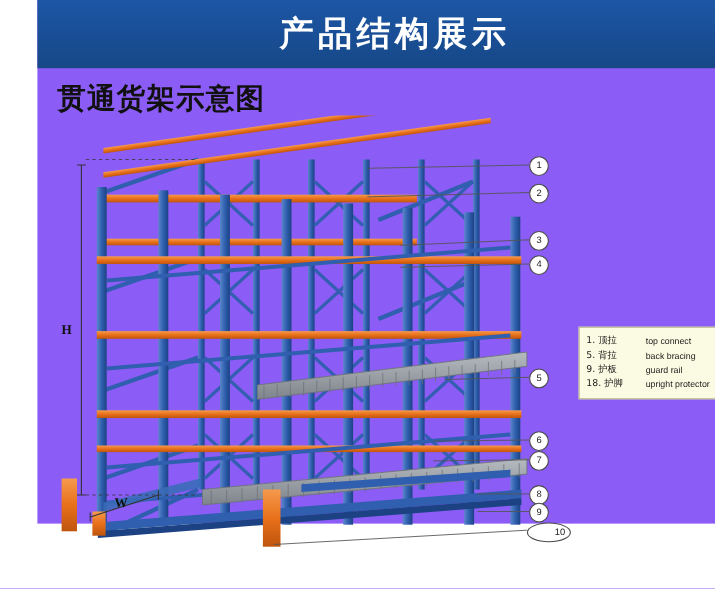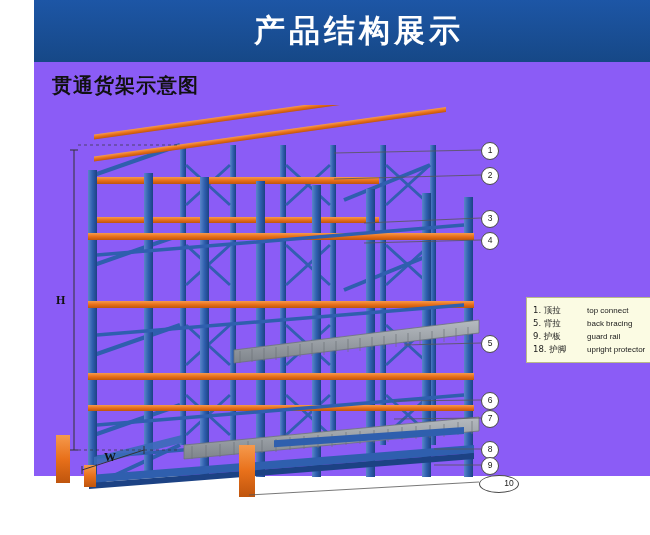--- a/index.html
+++ b/index.html
@@ -40,21 +40,21 @@
     font-weight: bold;
     letter-spacing: 4px;
     font-family: "DejaVu Sans", "Liberation Sans", sans-serif;
   }
 
   
   .subtitle {
     position: absolute;
     left: 18px;
     top: 72px;
-    font-size: 20px;
+    font-size: 26px;
     font-weight: bold;
     color: #111111;
     letter-spacing: 1px;
     font-family: "DejaVu Sans", "Liberation Sans", sans-serif;
   }
 
   
   .stage {
     position: absolute;
     left: 0;

